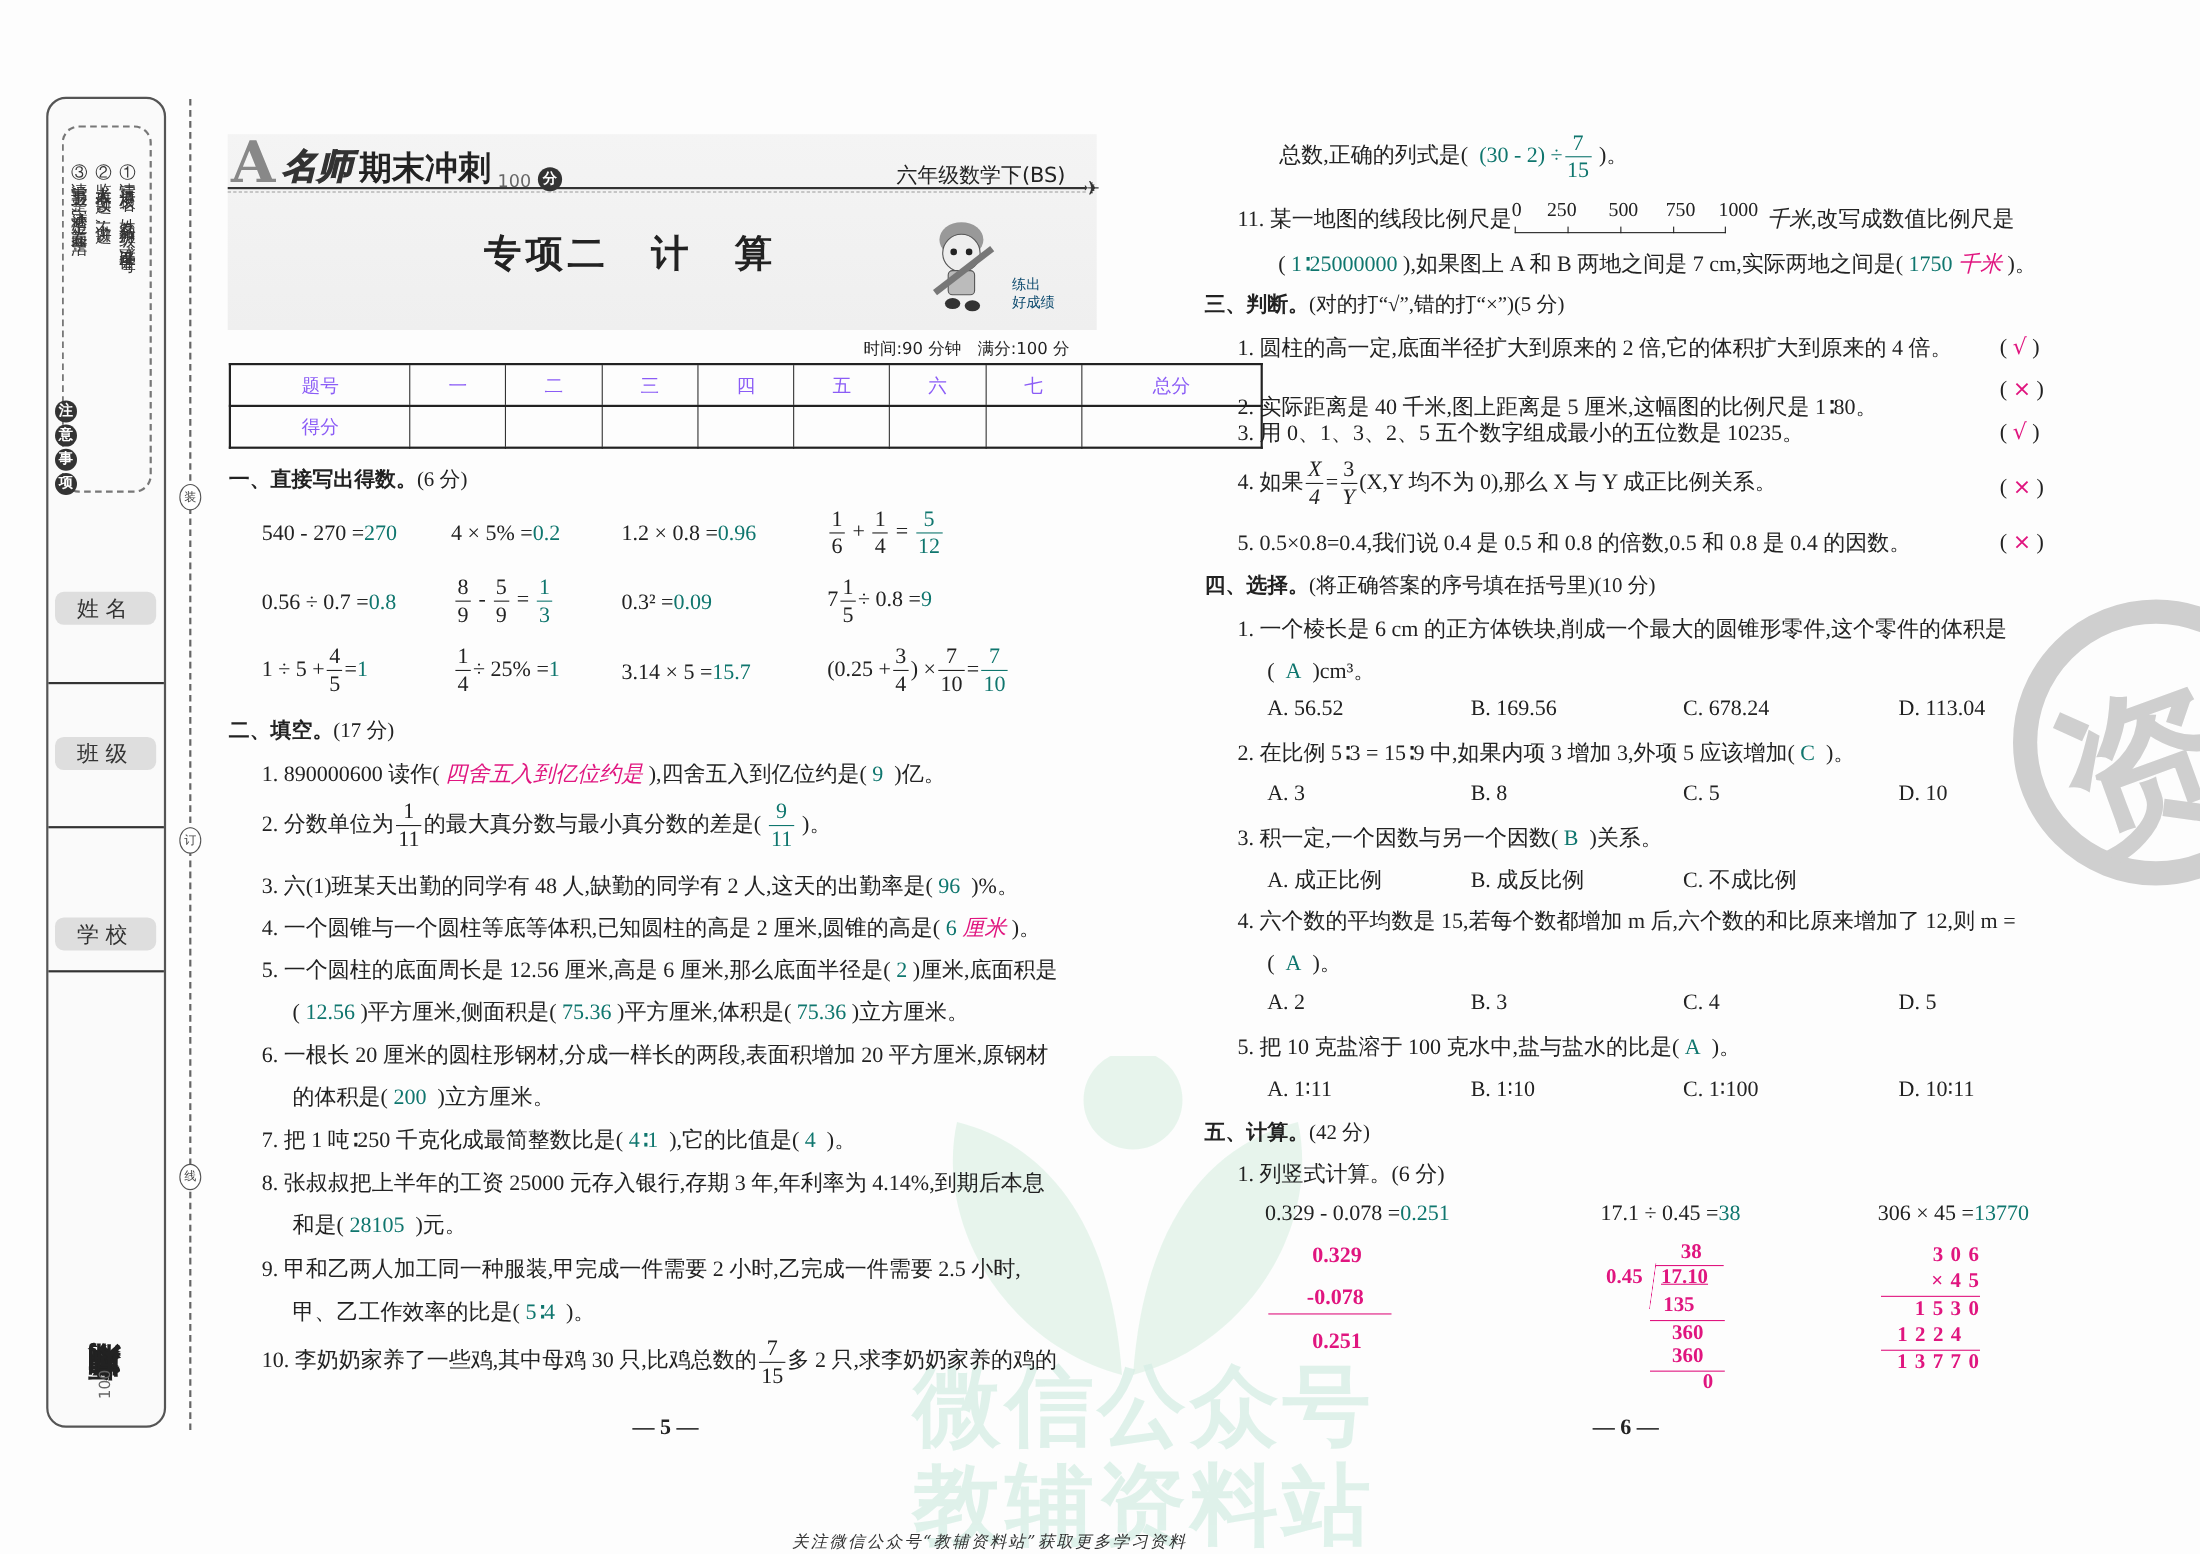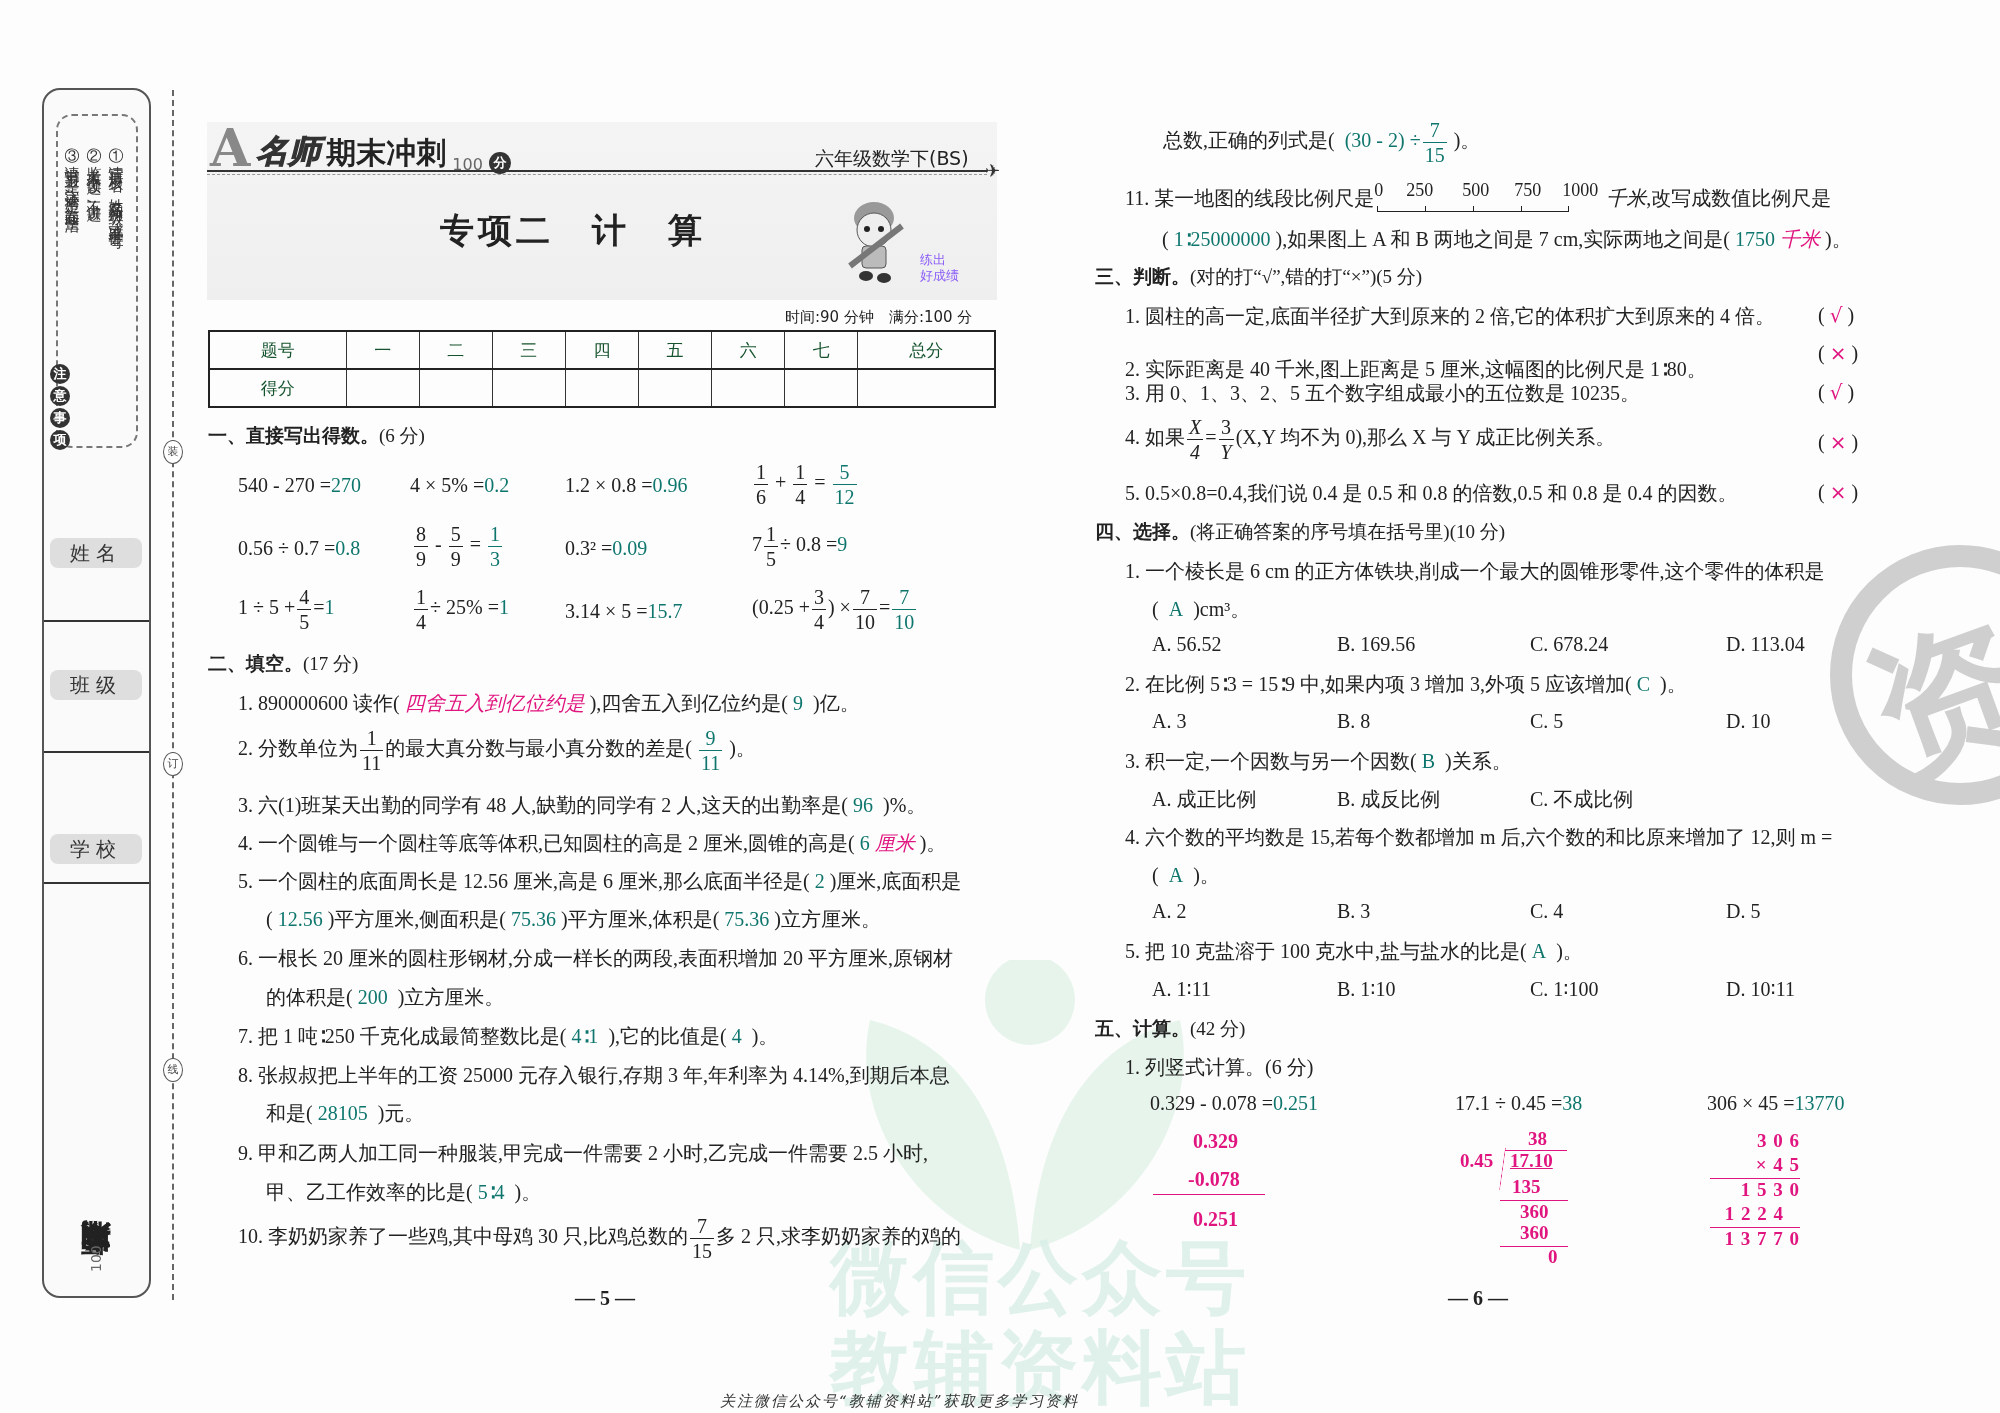--- a/index.html
+++ b/index.html
@@ -71,26 +71,26 @@
   .header-rule-dash { position: absolute; left: 207px; top: 174px; width: 780px; border-top: 1px dashed #999; }
   .grade { position: absolute; left: 815px; top: 146px; font-size: 19px; font-family: "DejaVu Sans", sans-serif; }
   .plane { position: absolute; left: 985px; top: 160px; font-size: 18px; color: #333; }
   .section-title {
     position: absolute; left: 440px; top: 208px; font-size: 34px; font-weight: bold;
     font-family: "DejaVu Sans", sans-serif; letter-spacing: 4px; word-spacing: 30px;
   }
   .mascot {
     position: absolute; left: 842px; top: 196px; width: 64px; height: 90px;
   }
-  .mascot-caption { position: absolute; left: 920px; top: 252px; font-size: 13px; color: #8b5cf6; line-height: 16px; font-family: "DejaVu Sans", sans-serif; }
+  .mascot-caption { position: absolute; left: 920px; top: 252px; font-size: 13px; color: #0c4a6e; line-height: 16px; font-family: "DejaVu Sans", sans-serif; }
   .time-info { position: absolute; left: 785px; top: 308px; font-size: 15px; font-family: "DejaVu Sans", sans-serif; }
 
   table.score {
-    position: absolute; left: 208px; top: 330px; width: 788px; border-collapse: collapse;
-    font-family: "DejaVu Serif", serif; font-size: 17px; color: #14532d;
+    position: absolute; left: 208px; top: 330px; width: 940px; border-collapse: collapse;
+    font-family: "DejaVu Serif", serif; font-size: 17px; color: #8b5cf6;
   }
   table.score td { border: 1.5px solid #333; height: 34px; text-align: center; }
   table.score tr { border: 2px solid #222; }
 
   
   .h2 { position: absolute; font-family: "DejaVu Sans", sans-serif; font-weight: bold; font-size: 19px; }
   .h2 .pts { font-weight: normal; font-family: "Liberation Serif", serif; }
   .line { position: absolute; white-space: nowrap; font-size: 20px; }
   .frac { display: inline-block; vertical-align: middle; text-align: center; line-height: 1; margin: 0 2px; }
   .frac span { display: block; padding: 0 2px; }

